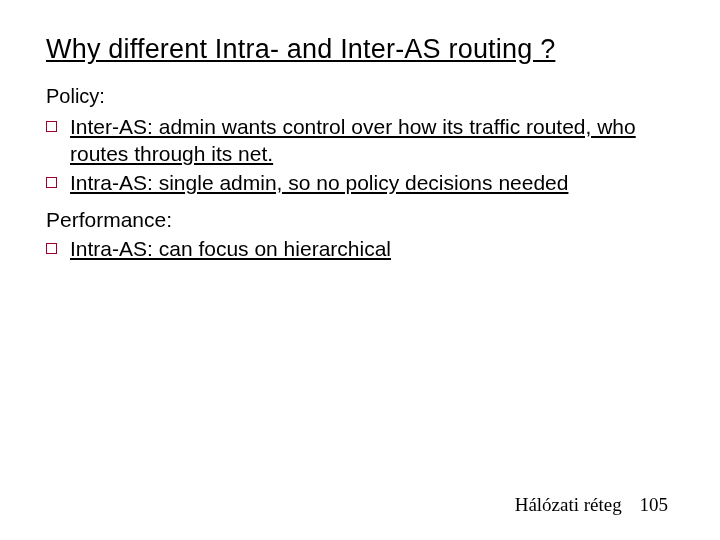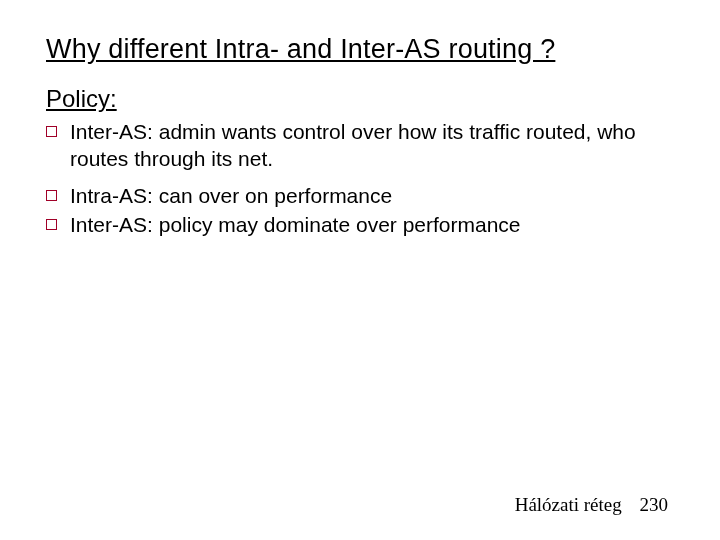--- a/index.html
+++ b/index.html
@@ -19,35 +19,35 @@
     padding: 34px 46px 20px 46px;
     position: relative;
   }
   .title {
     font-size: 27px;
     text-decoration: underline;
     margin-bottom: 20px;
     letter-spacing: 0.2px;
   }
   .section {
-    font-size: 24px;
-    text-decoration: underline;
+    font-size: 20px;
     margin: 8px 0 6px 0;
   }
   .bullets {
     margin: 0 0 10px 0;
     padding: 0;
     list-style: none;
   }
   .bullets li {
     font-size: 21px;
     line-height: 1.28;
     padding-left: 24px;
     position: relative;
     margin-bottom: 2px;
+    text-decoration: underline;
   }
   .bullets li::before {
     content: "";
     position: absolute;
     left: 0;
     top: 7px;
     width: 11px;
     height: 11px;
     border: 1.6px solid #a00028;
     box-sizing: border-box;
@@ -71,26 +71,27 @@
 </head>
 <body>
 
 <div class="slide">
 
   <div class="title">Why different Intra- and Inter-AS routing ?</div>
 
   <div class="section">Policy:</div>
   <ul class="bullets">
     <li>Inter-AS: admin wants control over how its traffic routed, who routes through its net.</li>
+    <li>Intra-AS: single admin, so no policy decisions needed</li>
   </ul>
 
 
+  <div class="plain">Performance:</div>
   <ul class="bullets">
-    <li>Intra-AS: can over on performance</li>
-    <li>Inter-AS: policy may dominate over performance</li>
+    <li>Intra-AS: can focus on hierarchical</li>
   </ul>
 
   <div class="footer">
     <span class="pagelabel">Hálózati réteg</span>
-    <span>230</span>
+    <span>105</span>
   </div>
 
 </div>
 
 </body></html>

